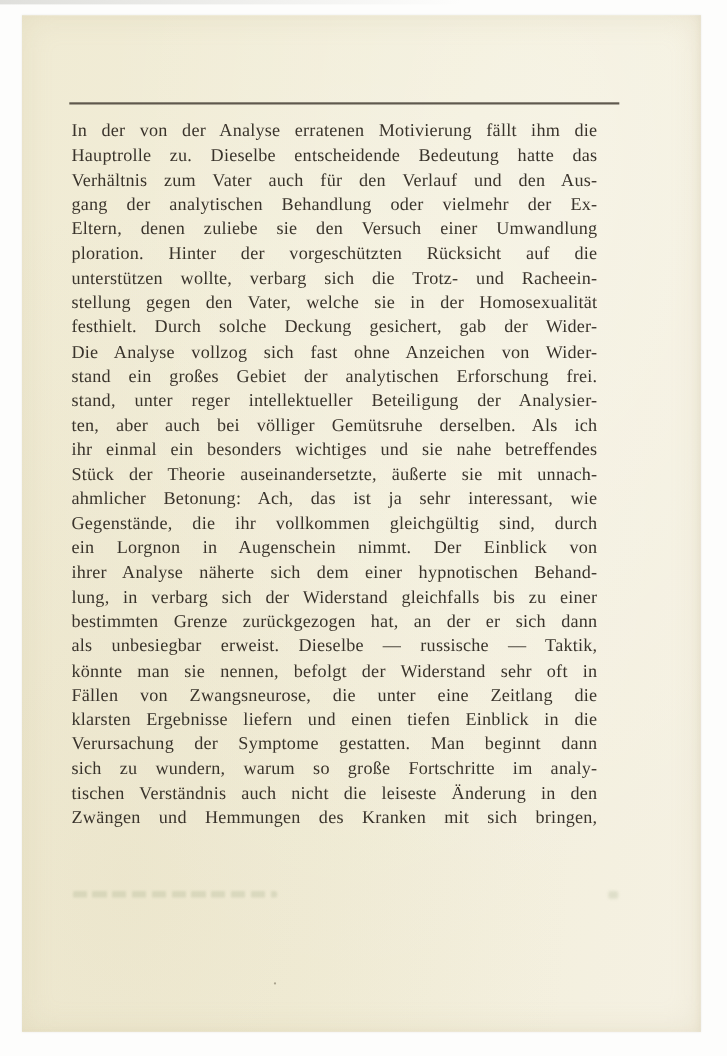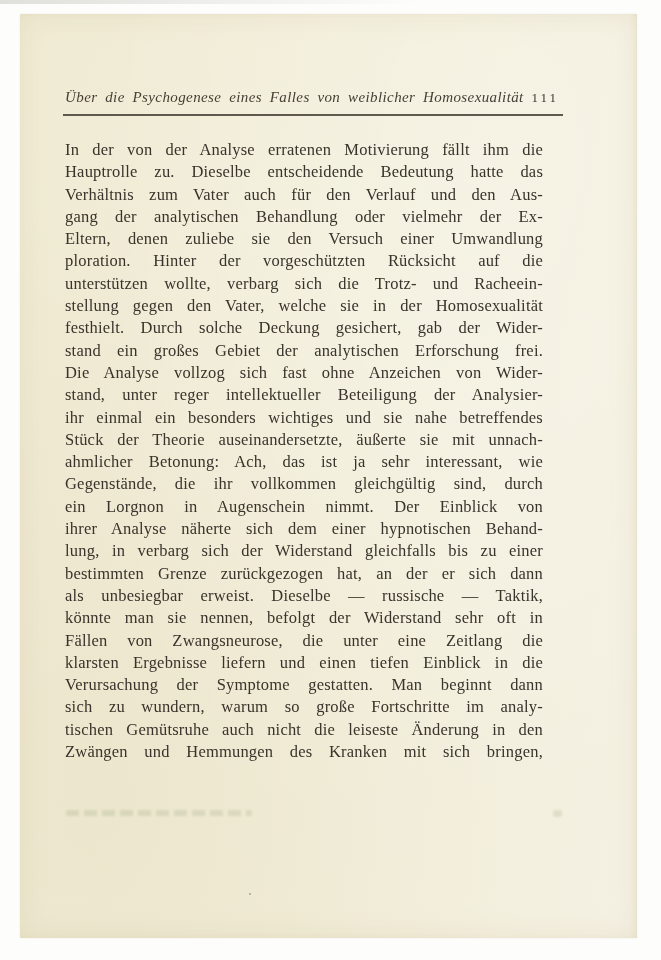--- a/index.html
+++ b/index.html
@@ -64,21 +64,21 @@
     color: #3d372e;
   }
   .header-rule {
     margin: 6px 0 0 -2px;
     width: 500px;
     height: 2px;
     background: #4a4339;
     opacity: 0.88;
   }
   .body-text {
-    margin-top: 23px;
+    margin-top: 13px;
     width: 478px;
     color: #39332b;
     font-size: 16.5px;
     letter-spacing: 0.2px;
     font-family: Liberation Serif, serif;
   }
   .body-text .line {
     line-height: 22.3px;
     height: 22.3px;
     text-align: justify;
@@ -120,52 +120,52 @@
 </style>
 </head>
 <body>
 
 <div class="viewport">
   <div class="scan-edge-top"></div>
 
   <div class="paper">
     <div class="content">
 
-      <div class="running-header"><span class="running-title">Über die Psychogenese eines Falles von weiblicher Homosexualität</span> <span class="page-number">111</span></div>
 
       <div class="header-rule"></div>
 
       <div class="body-text">
           <div class="line">In der von der Analyse erratenen Motivierung fällt ihm die</div>
           <div class="line">Hauptrolle zu. Dieselbe entscheidende Bedeutung hatte das</div>
           <div class="line">Verhältnis zum Vater auch für den Verlauf und den Aus-</div>
           <div class="line">gang der analytischen Behandlung oder vielmehr der Ex-</div>
           <div class="line">Eltern, denen zuliebe sie den Versuch einer Umwandlung</div>
           <div class="line">ploration. Hinter der vorgeschützten Rücksicht auf die</div>
           <div class="line">unterstützen wollte, verbarg sich die Trotz- und Racheein-</div>
           <div class="line">stellung gegen den Vater, welche sie in der Homosexualität</div>
           <div class="line">festhielt. Durch solche Deckung gesichert, gab der Wider-</div>
+          <div class="line">Die Analyse vollzog sich fast ohne Anzeichen von Wider-</div>
           <div class="line">stand ein großes Gebiet der analytischen Erforschung frei.</div>
-          <div class="line">Die Analyse vollzog sich fast ohne Anzeichen von Wider-</div>
           <div class="line">stand, unter reger intellektueller Beteiligung der Analysier-</div>
+          <div class="line">ten, aber auch bei völliger Gemütsruhe derselben. Als ich</div>
           <div class="line">ihr einmal ein besonders wichtiges und sie nahe betreffendes</div>
           <div class="line">Stück der Theorie auseinandersetzte, äußerte sie mit unnach-</div>
           <div class="line">ahmlicher Betonung: Ach, das ist ja sehr interessant, wie</div>
           <div class="line">Gegenstände, die ihr vollkommen gleichgültig sind, durch</div>
           <div class="line">ein Lorgnon in Augenschein nimmt. Der Einblick von</div>
           <div class="line">ihrer Analyse näherte sich dem einer hypnotischen Behand-</div>
           <div class="line">lung, in verbarg sich der Widerstand gleichfalls bis zu einer</div>
           <div class="line">bestimmten Grenze zurückgezogen hat, an der er sich dann</div>
           <div class="line">als unbesiegbar erweist. Dieselbe — russische — Taktik,</div>
           <div class="line">könnte man sie nennen, befolgt der Widerstand sehr oft in</div>
           <div class="line">Fällen von Zwangsneurose, die unter eine Zeitlang die</div>
           <div class="line">klarsten Ergebnisse liefern und einen tiefen Einblick in die</div>
           <div class="line">Verursachung der Symptome gestatten. Man beginnt dann</div>
           <div class="line">sich zu wundern, warum so große Fortschritte im analy-</div>
-          <div class="line">tischen Gemütsruhe auch nicht die leiseste Änderung in den</div>
+          <div class="line">tischen Verständnis auch nicht die leiseste Änderung in den</div>
           <div class="line">Zwängen und Hemmungen des Kranken mit sich bringen,</div>
         </div>
     </div>
 
     <div class="ghost-line"></div>
     <div class="ghost-mark"></div>
     <div class="speck"></div>
   </div>
 </div>
 

